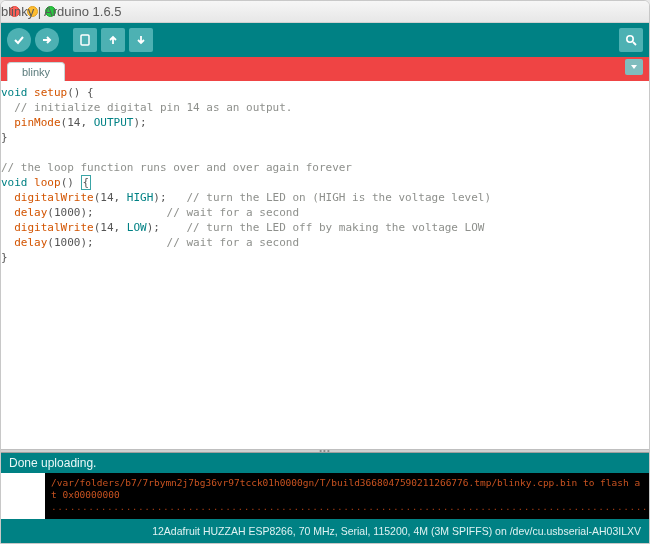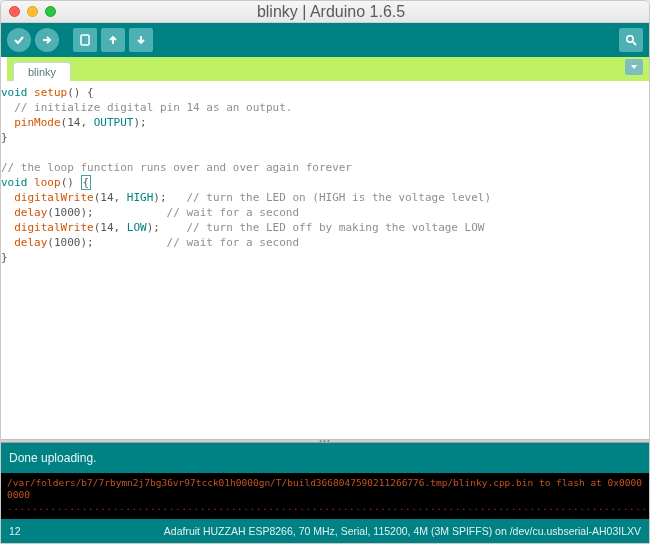--- a/index.html
+++ b/index.html
@@ -29,22 +29,22 @@
     align-items: center;
     padding: 0 8px;
     position: relative;
   }
   .traffic-lights { display: flex; gap: 7px; }
   .tl { width: 11px; height: 11px; border-radius: 50%; }
   .tl-close { background: #ff5f57; border: 0.5px solid #e1483f; }
   .tl-min   { background: #ffbd2e; border: 0.5px solid #dfa023; }
   .tl-max   { background: #28c840; border: 0.5px solid #1fa32f; }
   .title {
-    position: absolute; left: 0; right: 0; text-align: center;
-    color: #5a5a5a; font-size: 16px; pointer-events: none; padding-left: 12px;
+    position: absolute; left: 0; right: 0; 
+    color: #5a5a5a; font-size: 13px; pointer-events: none;
   }
   .toolbar {
     background: #008184;
     height: 34px;
     display: flex;
     align-items: center;
     padding: 0 6px;
     gap: 4px;
   }
   .tbtn {
@@ -57,27 +57,26 @@
     border-radius: 50%;
     background: #4db1b3;
   }
   .tbtn.square {
     background: #4db1b3;
     border-radius: 2px;
   }
   .tbtn svg { display: block; }
   .toolbar .spacer { flex: 1; }
   .tabstrip {
-    background: #bef264;
+    background: #ef4444;
     height: 24px;
     display: flex;
     align-items: flex-end;
     padding: 0 6px;
     position: relative;
-    margin-left: 6px;
   }
   .tab {
     background: #fff;
     color: #5b7b7c;
     font-size: 11px;
     padding: 3px 14px;
     border-radius: 4px 4px 0 0;
     border: 1px solid #c6d7d7;
     border-bottom: none;
   }
@@ -110,44 +109,45 @@
   }
   .resize-bar::after{
     content:"•••"; position:absolute; left:50%; top:-4px; transform:translateX(-50%);
     color:#888; font-size:8px; letter-spacing:1px;
   }
   .status-msg {
     background: #008184;
     color: #e9f7f7;
     font-size: 12px;
     padding: 3px 8px;
-    height: 30px;
+    height: 20px;
     display: flex; align-items: center;
   }
   .console {
     background: #000;
     color: #c75220;
     font-family: "Menlo", "Consolas", monospace;
     font-size: 9.5px;
     line-height: 12px;
     padding: 4px 6px;
     height: 46px;
     overflow: hidden;
     word-break: break-all;
+    margin-left: 44px;
   }
   .console .dots { color:#a03a12; letter-spacing: 0.5px;}
   .footer {
     background: #008184;
     color: #dff2f2;
     font-size: 10.5px;
     height: 17px;
     display: flex;
     align-items: center;
     padding: 12px 8px;
-    justify-content: space-between;
+    justify-content: flex-end;
   }
   .cursor-box { border:1px solid #3aa4a6; padding:0 1px; }
 </style>
 </head>
 <body>
 
 <div class="window">
 
   <div class="titlebar">
     <div class="traffic-lights">

